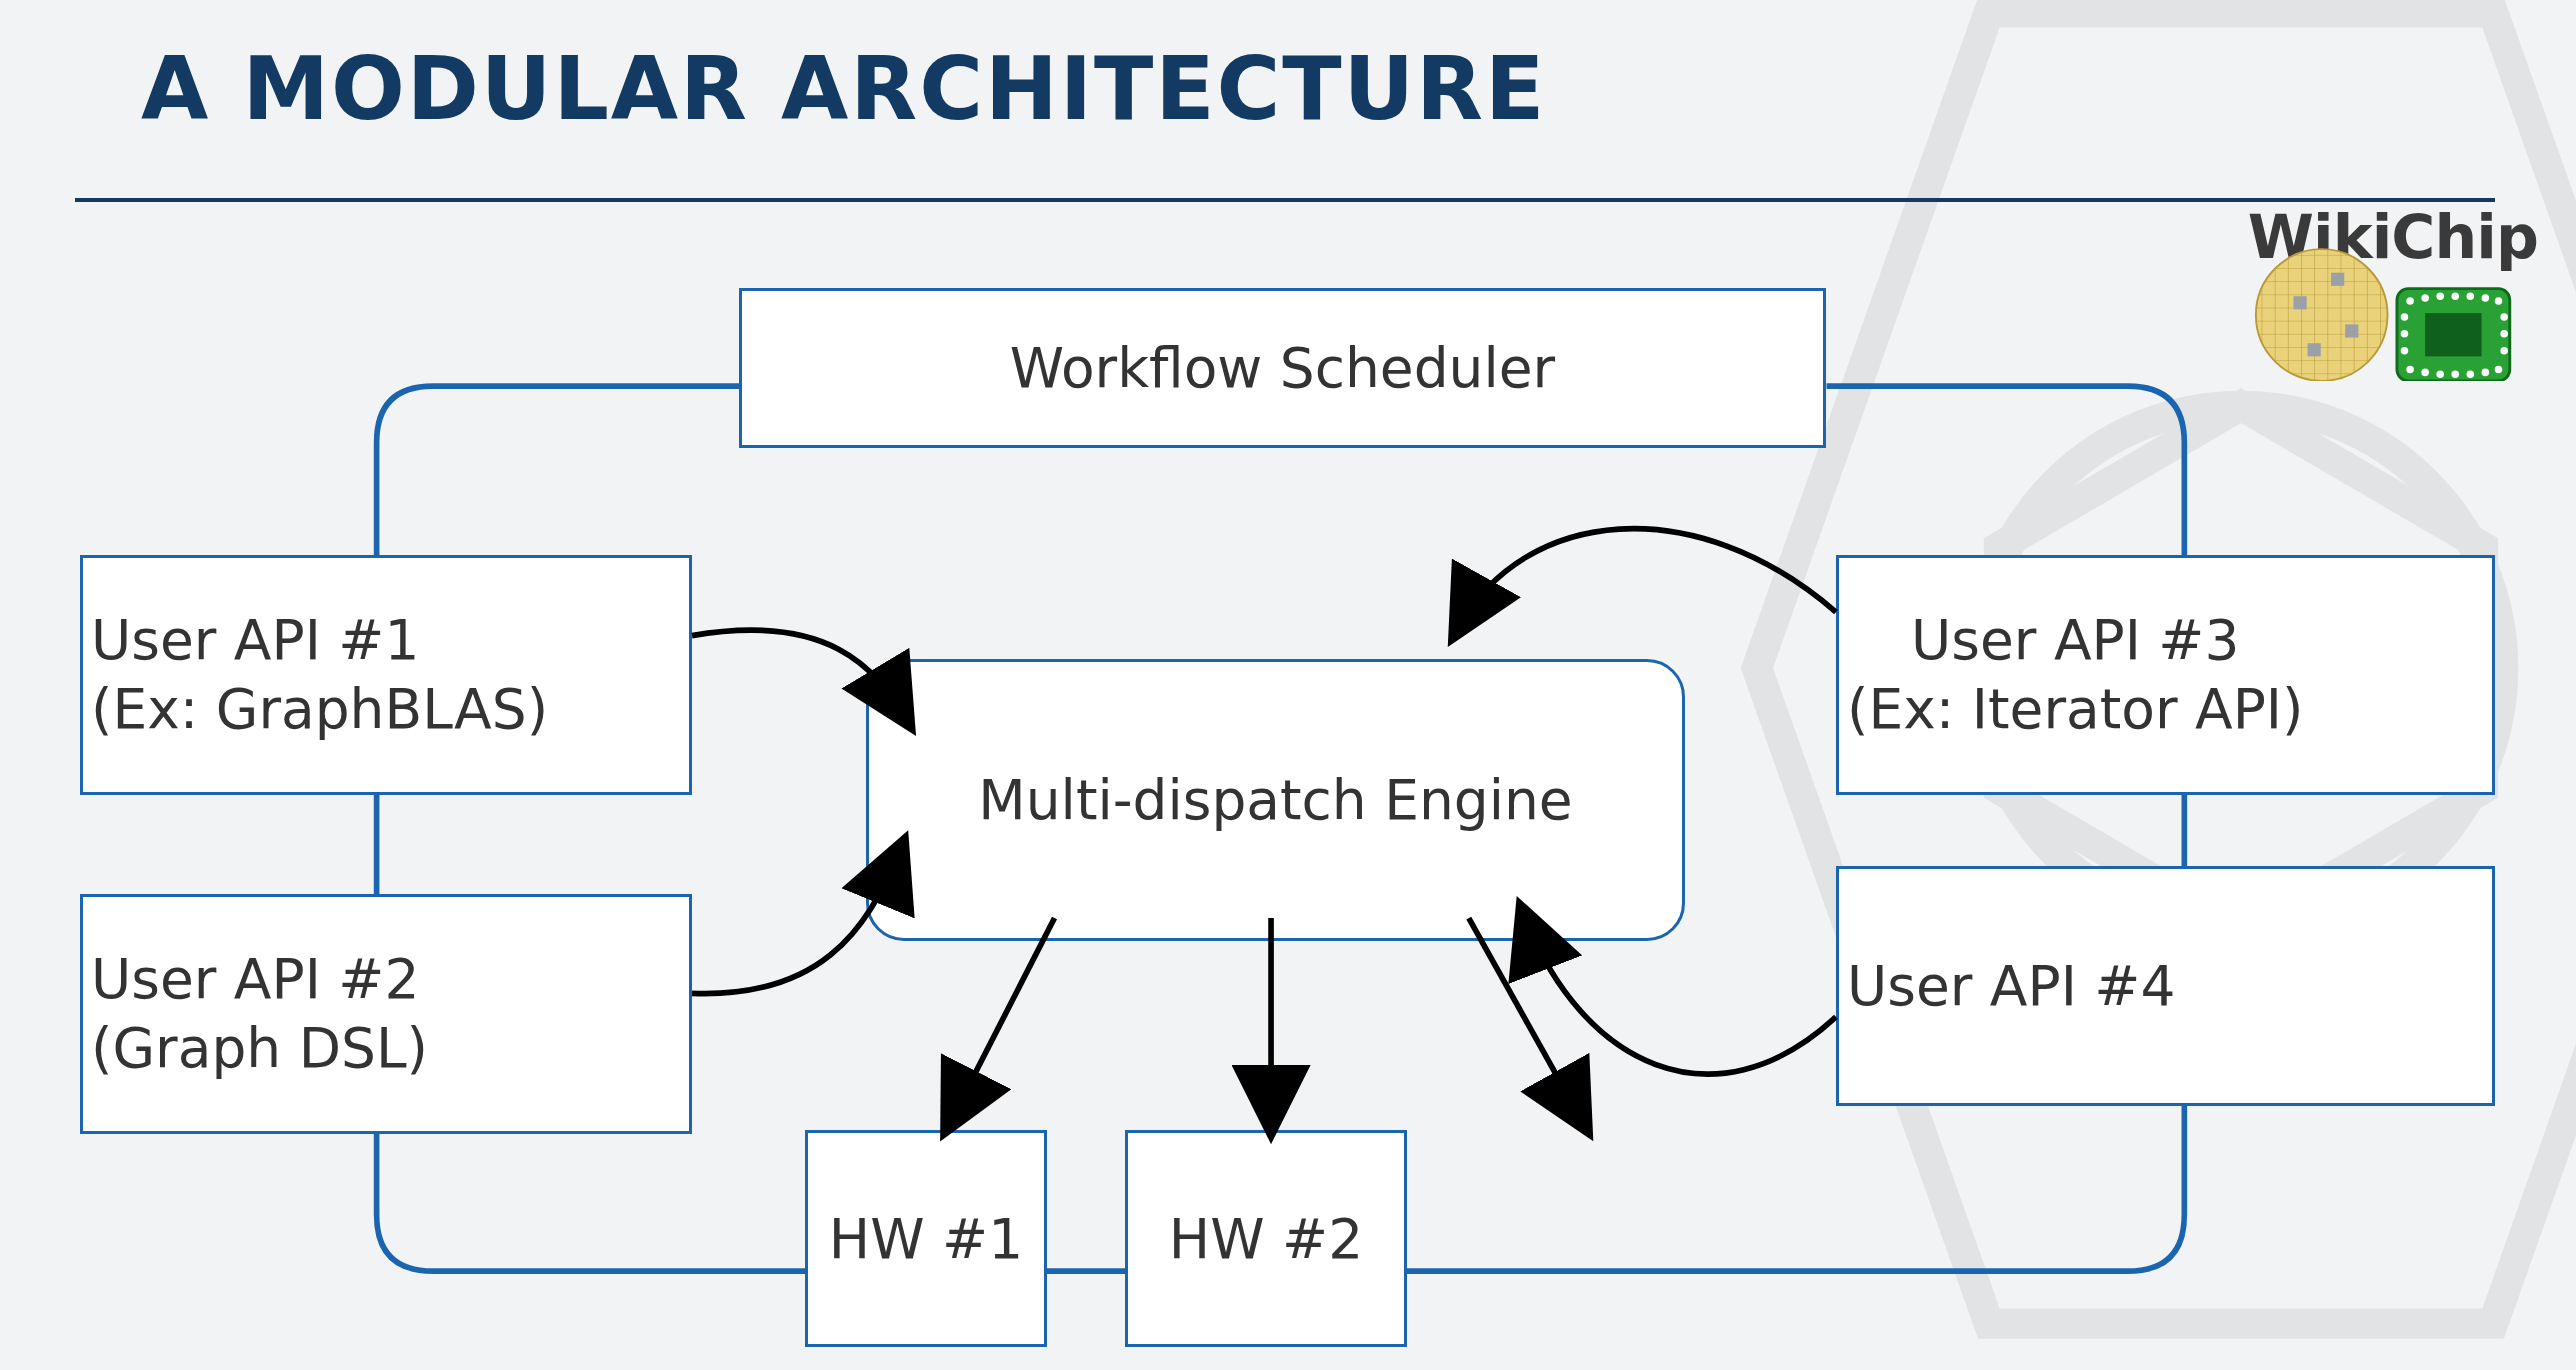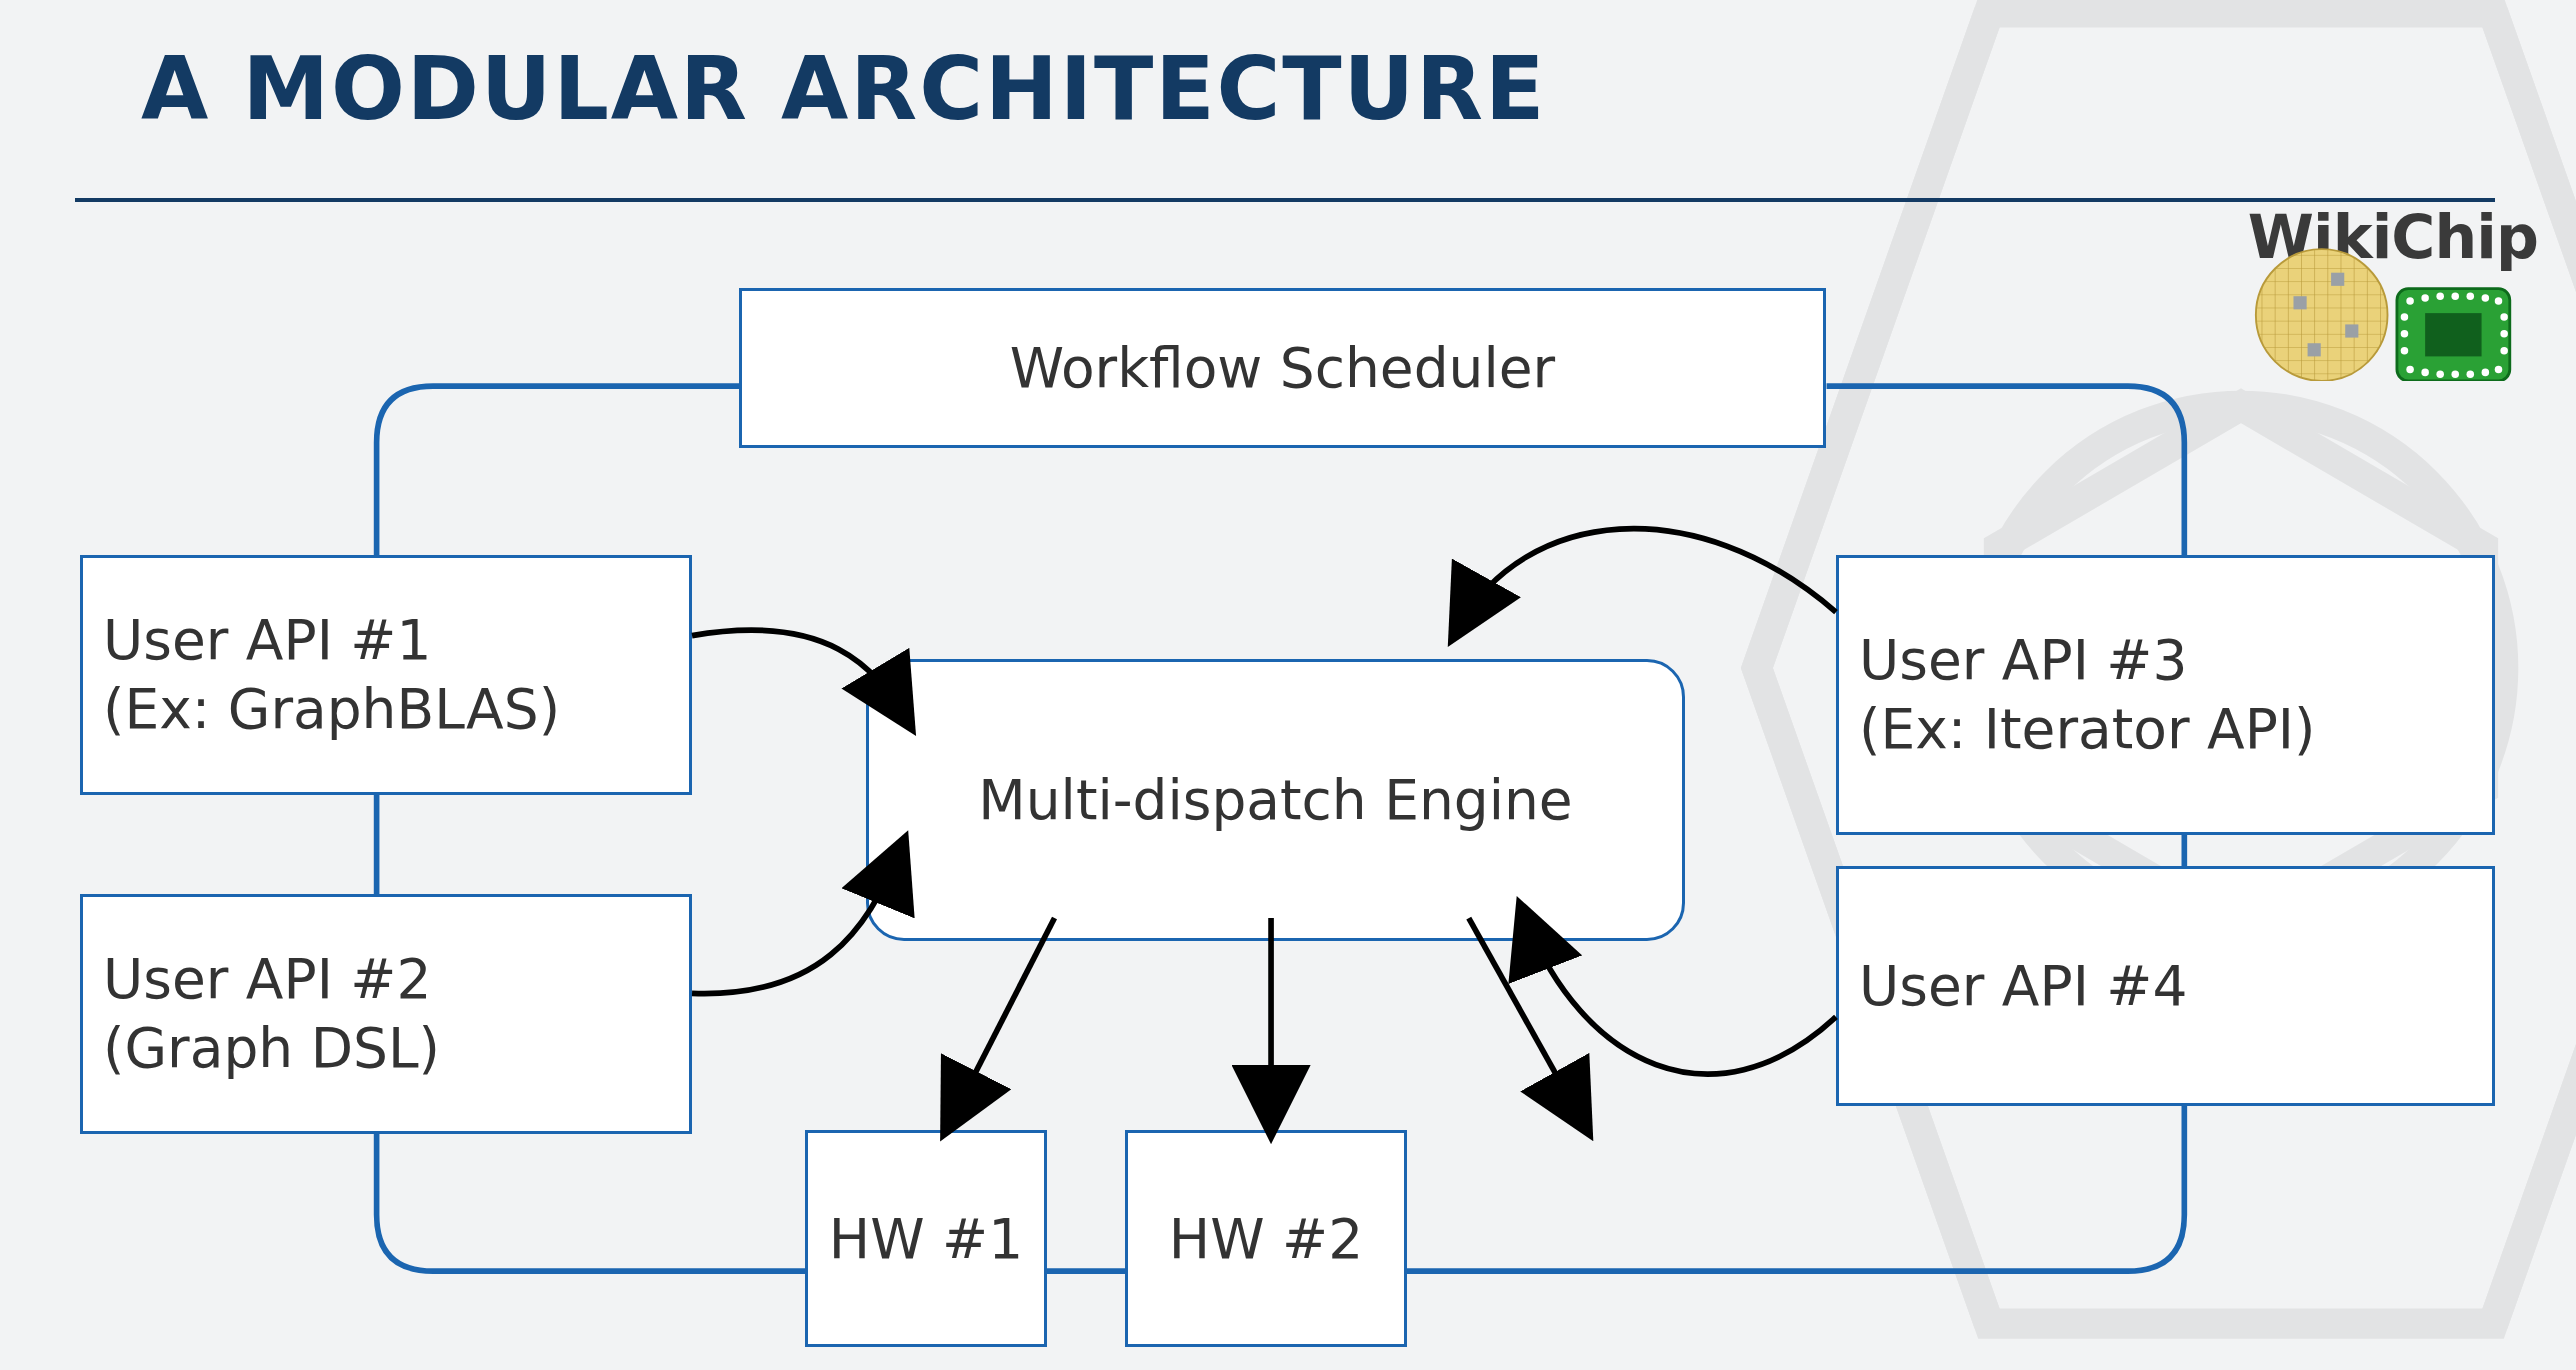--- a/index.html
+++ b/index.html
@@ -1,20 +1,20 @@
 <!DOCTYPE html>
 <html style="font-size:15px"><head>
 <meta charset="utf-8">
 <style>
   html,body{margin:0;padding:0;width:2576px;height:1371px;background:#f2f3f4;font-family:"DejaVu Sans","Segoe UI",Arial,sans-serif;overflow:hidden;}
   .slide{position:relative;width:2576px;height:1371px;}
   .title{position:absolute;left:141px;top:38px;font-size:87px;font-weight:800;letter-spacing:1.9px;color:#133a63;}
   .rule{position:absolute;left:75px;top:198px;width:2420px;height:3.8px;background:#133a63;}
   
-  .dbox{position:absolute;border:3.8px solid #1b65b0;background:#fff;box-sizing:border-box;display:flex;align-items:center;padding-left:20px;font-size:55px;color:#333;font-family:"DejaVu Sans",Arial,sans-serif;}
+  .dbox{position:absolute;border:3.8px solid #1b65b0;background:#fff;box-sizing:border-box;display:flex;align-items:center;padding-left:8px;font-size:55px;color:#333;font-family:"DejaVu Sans",Arial,sans-serif;}
   .dbox.center{justify-content:center;padding-left:0;}
   .dbox.rounded{border-radius:38px;margin-top:28px;}
   .dbox .multi{line-height:1.25;}
   .svg-layer{position:absolute;left:0;top:0;width:2576px;height:1371px;pointer-events:none;}
   
   .logo{position:absolute;right:38px;top:202px;width:395px;height:179px;}
   .logo-text{position:absolute;right:0;top:0;font-size:60px;font-weight:700;color:#3a3a3a;letter-spacing:-0.9px;}
   
   .watermark{position:absolute;left:1723px;top:-38px;width:1036px;height:1412px;opacity:0.06;}
 </style>
@@ -109,21 +109,21 @@
     </div>
   </div>
 
   <div class="dbox" style="left:80px;top:894px;width:612px;height:240px;">
     <div class="multi">
       <div>User API #2</div>
       <div>(Graph DSL)</div>
     </div>
   </div>
 
-  <div class="dbox" style="left:1836px;top:555px;width:659px;height:280px;">
+  <div class="dbox" style="left:1836px;top:555px;width:659px;height:240px;text-align:center;">
     <div class="multi">
       <div>User API #3</div>
       <div>(Ex: Iterator API)</div>
     </div>
   </div>
 
   <div class="dbox" style="left:1836px;top:866px;width:659px;height:240px;">
     <div class="multi">
       <div>User API #4</div>
     </div>

